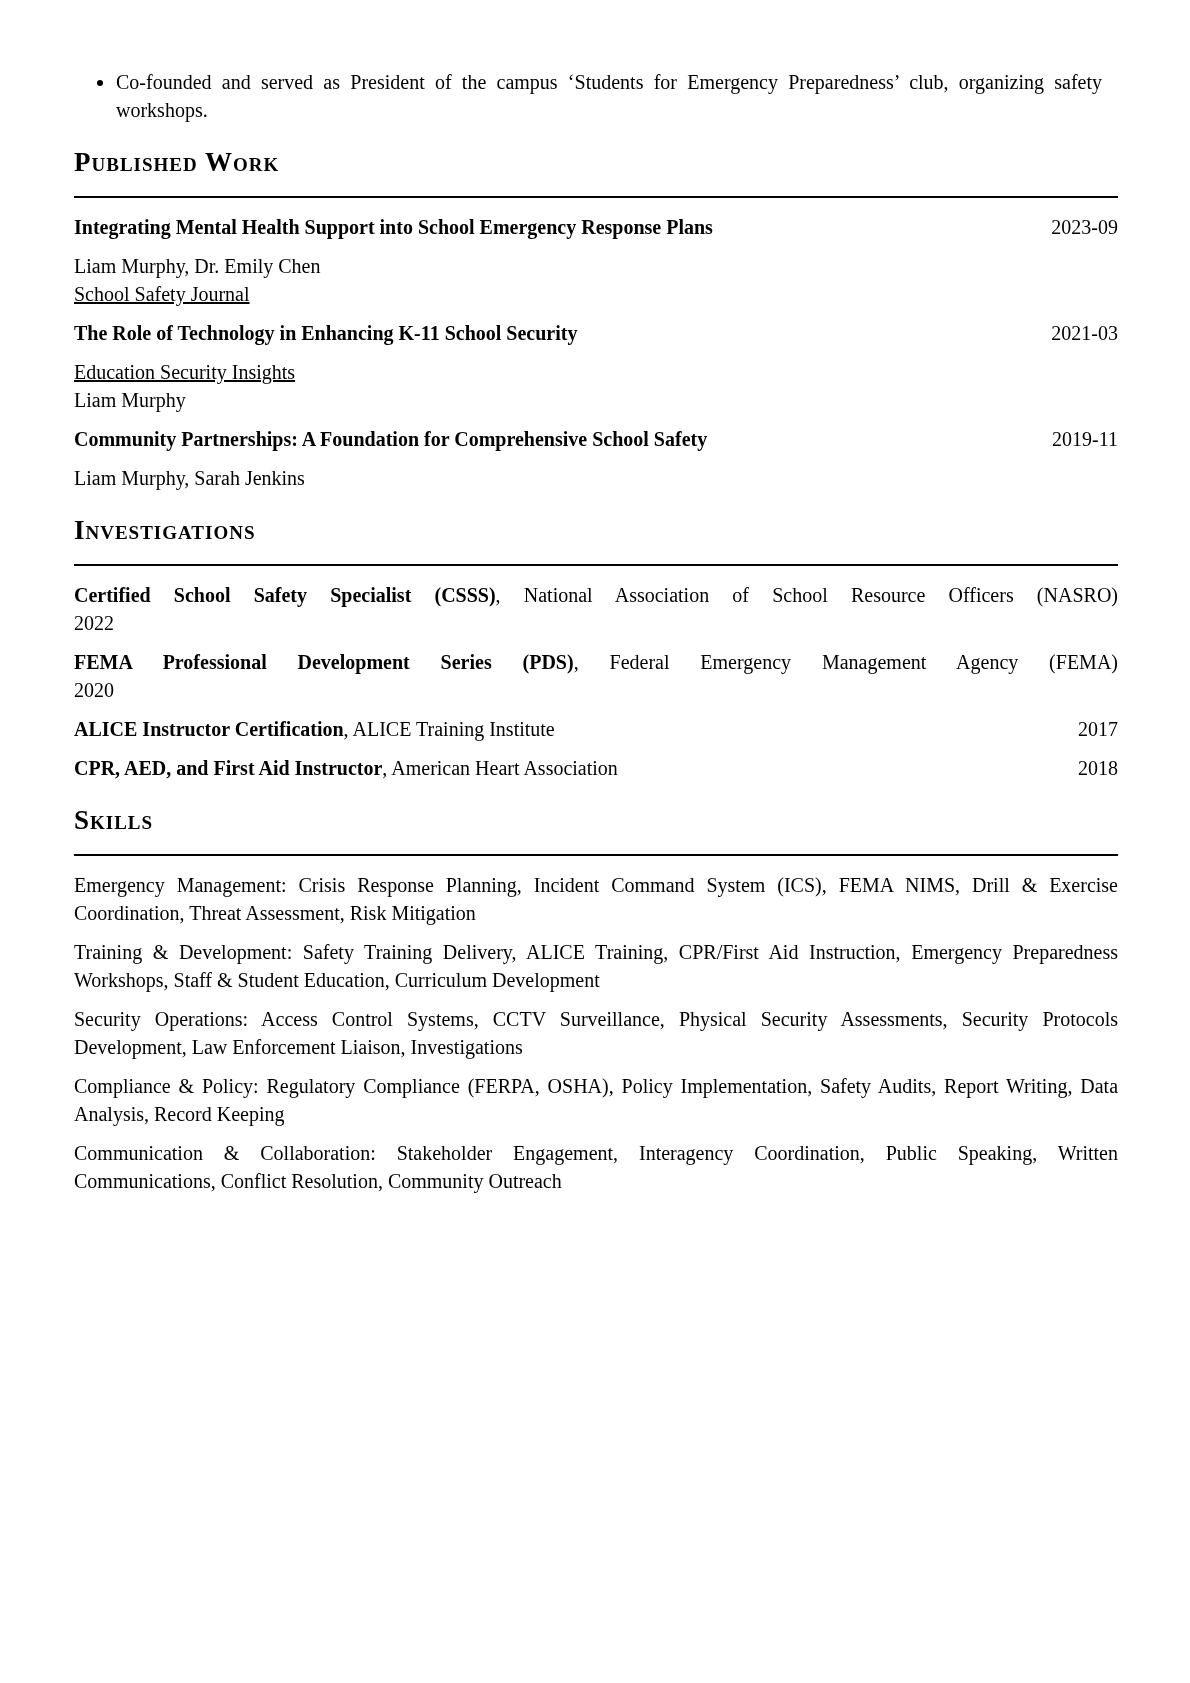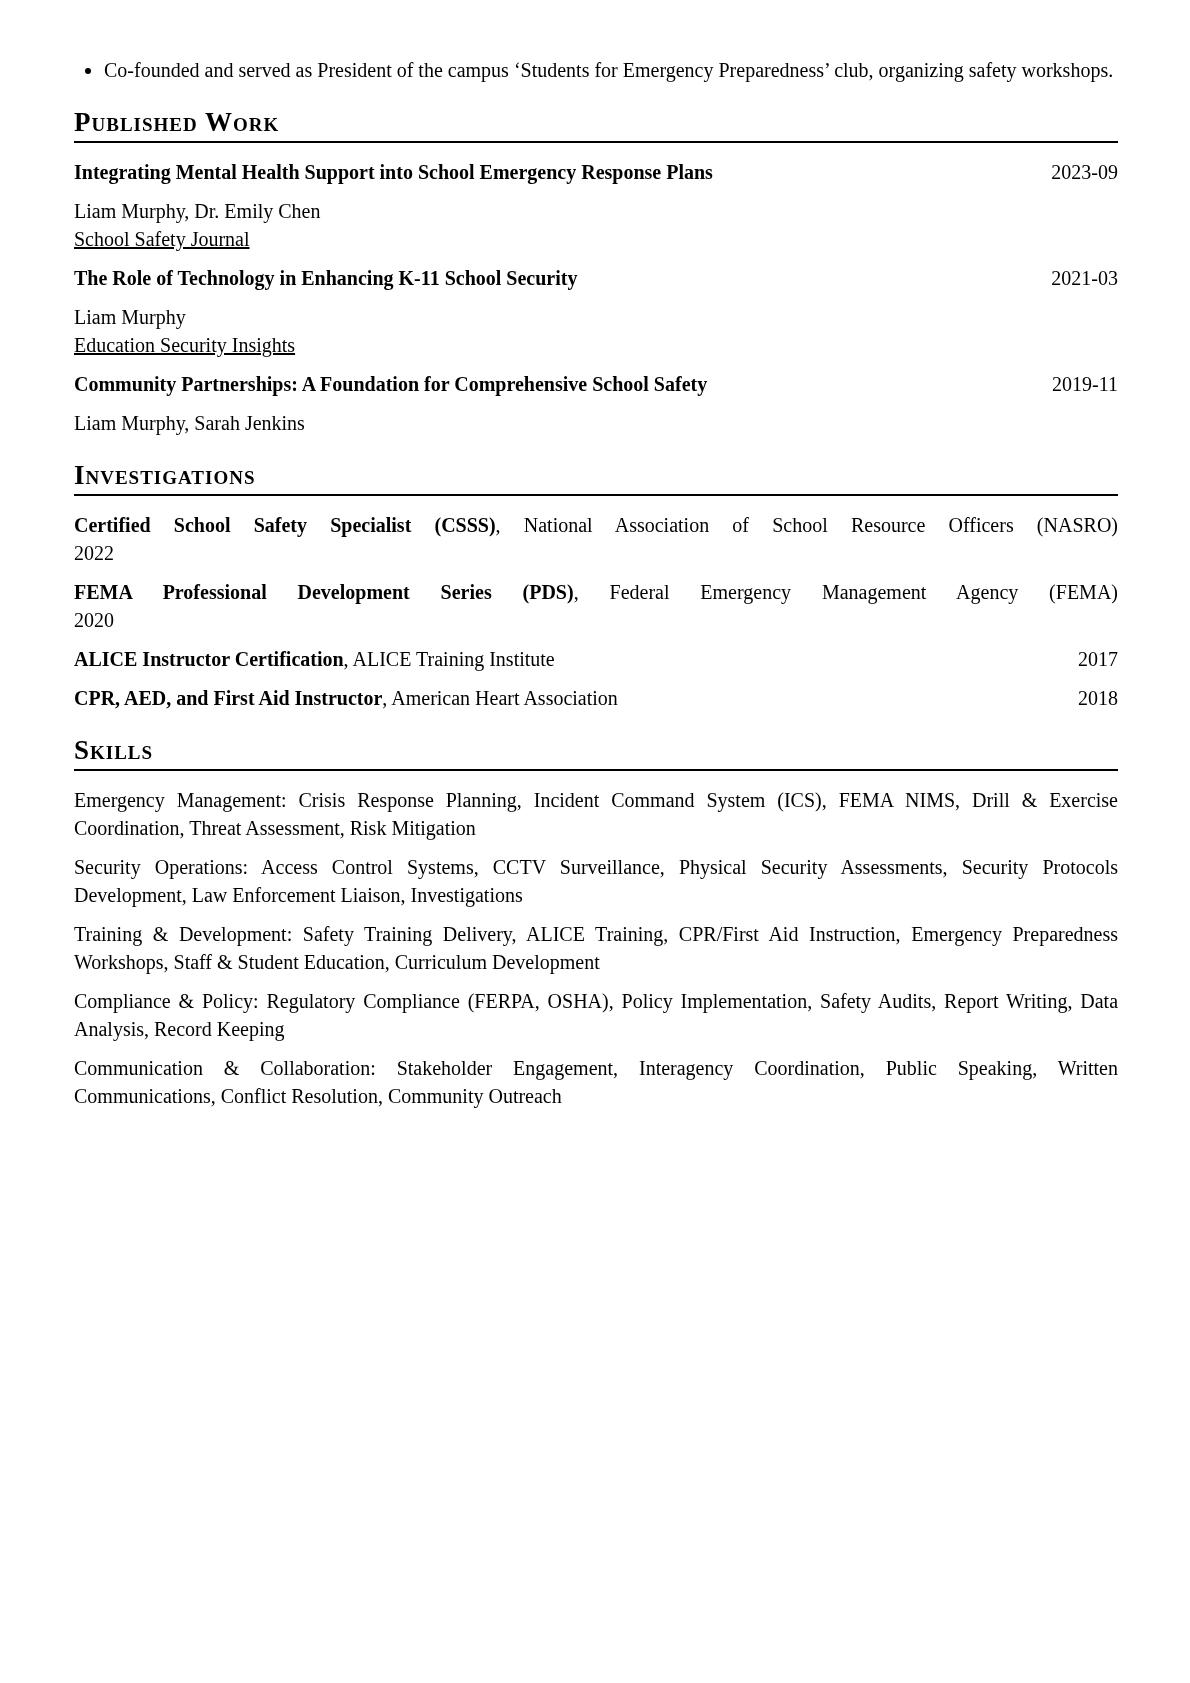--- a/index.html
+++ b/index.html
@@ -14,35 +14,35 @@
     font-family: "Liberation Serif", "DejaVu Serif", serif;
     font-size: 20px;
     line-height: 28px;
     overflow: hidden;
   }
   .page {
     padding: 52px 72px 0 74px;
     box-sizing: border-box;
   }
   ul.intro {
-    margin: 4px;
+    margin: 16px;
     padding-left: 26px;
     font-family: Liberation Serif, serif;
   }
   ul.intro li {
     text-align: justify;
   }
   h2.section {
     font-size: 27px;
     line-height: 33px;
     font-weight: 600;
     font-variant: small-caps;
     letter-spacing: 1px;
     border-bottom: 2.5px solid #000;
-    padding-bottom: 2px;
+    padding-bottom: 17px;
     margin: 22px 0 15px 0;
   }
   .pub { margin-bottom: 11px; }
   .pub-top {
     display: flex;
     justify-content: space-between;
     align-items: flex-start;
     margin-bottom: 11px;
   }
   .pub-title { font-weight: bold; }
@@ -93,24 +93,24 @@
     <div class="pub-line">
       <a class="journal-link">School Safety Journal</a>
     </div>
   </div>
 
   <div class="pub">
     <div class="pub-top">
       <span class="pub-title">The Role of Technology in Enhancing K-11 School Security</span>
       <span class="pub-date">2021-03</span>
     </div>
-    <div class="pub-line">Liam Murphy</div>
     <div class="pub-line">
       <a class="journal-link">Education Security Insights</a>
     </div>
+    <div class="pub-line">Liam Murphy</div>
   </div>
 
   <div class="pub">
     <div class="pub-top">
       <span class="pub-title">Community Partnerships: A Foundation for Comprehensive School Safety</span>
       <span class="pub-date">2019-11</span>
     </div>
     <div class="pub-line">Liam Murphy, Sarah Jenkins</div>
   </div>
 
@@ -137,27 +137,27 @@
   </div>
 
   <h2 class="section">Skills</h2>
 
   <div class="skill">
     <span class="category">Emergency Management:</span>
     <span>Crisis Response Planning, Incident Command System (ICS), FEMA NIMS, Drill &amp; Exercise Coordination, Threat Assessment, Risk Mitigation</span>
   </div>
 
   <div class="skill">
-    <span class="category">Security Operations:</span>
-    <span>Access Control Systems, CCTV Surveillance, Physical Security Assessments, Security Protocols Development, Law Enforcement Liaison, Investigations</span>
+    <span class="category">Training &amp; Development:</span>
+    <span>Safety Training Delivery, ALICE Training, CPR/First Aid Instruction, Emergency Preparedness Workshops, Staff &amp; Student Education, Curriculum Development</span>
   </div>
 
   <div class="skill">
-    <span class="category">Training &amp; Development:</span>
-    <span>Safety Training Delivery, ALICE Training, CPR/First Aid Instruction, Emergency Preparedness Workshops, Staff &amp; Student Education, Curriculum Development</span>
+    <span class="category">Security Operations:</span>
+    <span>Access Control Systems, CCTV Surveillance, Physical Security Assessments, Security Protocols Development, Law Enforcement Liaison, Investigations</span>
   </div>
 
   <div class="skill">
     <span class="category">Compliance &amp; Policy:</span>
     <span>Regulatory Compliance (FERPA, OSHA), Policy Implementation, Safety Audits, Report Writing, Data Analysis, Record Keeping</span>
   </div>
 
   <div class="skill">
     <span class="category">Communication &amp; Collaboration:</span>
     <span>Stakeholder Engagement, Interagency Coordination, Public Speaking, Written Communications, Conflict Resolution, Community Outreach</span>

